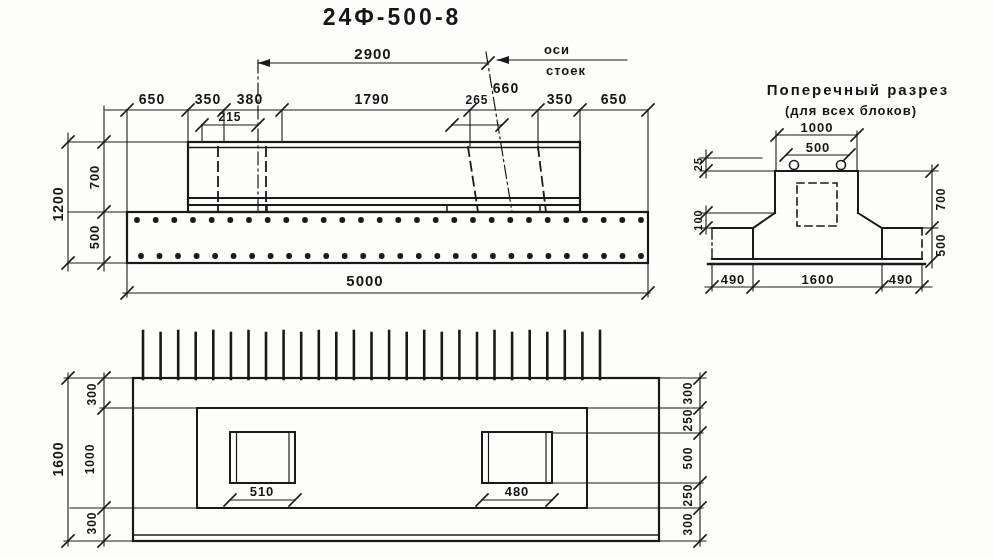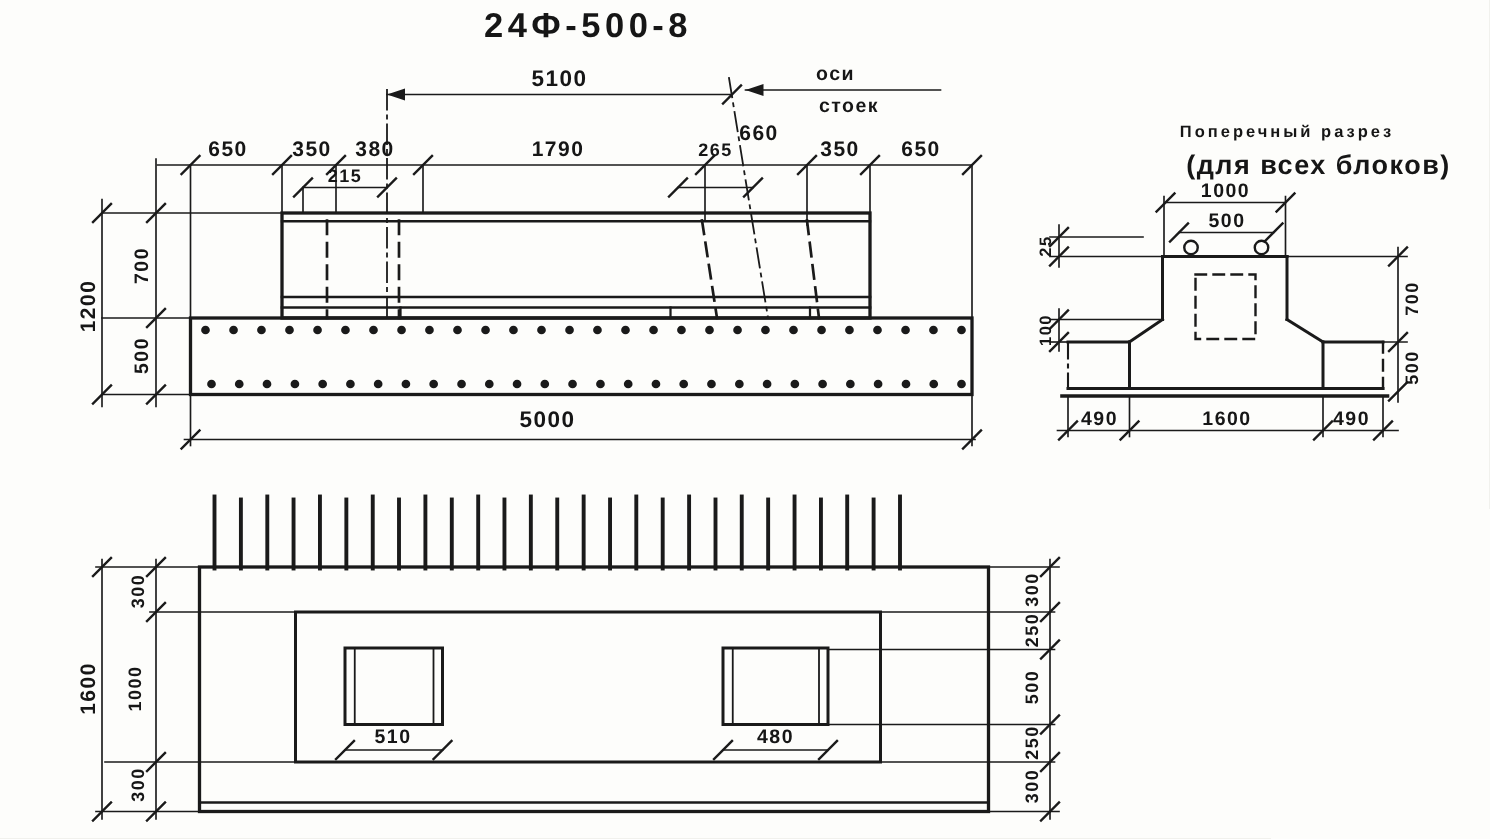--- a/index.html
+++ b/index.html
@@ -13,22 +13,22 @@
     font-weight:700;color:#161616;white-space:nowrap;line-height:1;
     letter-spacing:1px;
   }
   .rot{transform:translate(-50%,-50%) rotate(-90deg);}
   .t23{font-size:23px;letter-spacing:3px;}
   .t15{font-size:15px;}
   .t14{font-size:14px;}
   .t13{font-size:13px;}
   .t12{font-size:12px;}
   .t11{font-size:11px;}
-  .ttl{font-size:11px;letter-spacing:2px;text-align:center;}
-  .ttl2{font-size:18px;letter-spacing:1px;margin-left:28px;}
+  .ttl{font-size:15px;letter-spacing:2px;text-align:center;}
+  .ttl2{font-size:13px;letter-spacing:1px;}
 </style>
 </head>
 <body>
 
 <div id="canvas">
 
 <svg id="linework" width="993" height="559" viewBox="0 0 993 559" stroke="#1a1a1a" fill="none" stroke-linecap="square">
 
   <g>
 
@@ -300,21 +300,21 @@
         <line x1="529.7" y1="331" x2="529.7" y2="379"></line>
         <line x1="547.3" y1="333" x2="547.3" y2="379"></line>
         <line x1="564.8" y1="331" x2="564.8" y2="379"></line>
         <line x1="582.4" y1="333" x2="582.4" y2="379"></line>
         <line x1="600.0" y1="331" x2="600.0" y2="379"></line>
       </g>
 </svg>
 
 <div class="lbl t23" style="left:392px;top:17px">24Ф-500-8</div>
 
-<div class="lbl t15" style="left:373px;top:53px">5100</div>
+<div class="lbl t15" style="left:373px;top:53px">2900</div>
 <div class="lbl t13" style="left:557px;top:49px">оси</div>
 <div class="lbl t13" style="left:566px;top:70px">стоек</div>
 
 <div class="lbl t14" style="left:152px;top:99px">650</div>
 <div class="lbl t14" style="left:208px;top:99px">350</div>
 <div class="lbl t14" style="left:250px;top:99px">380</div>
 <div class="lbl t14" style="left:372px;top:99px">1790</div>
 <div class="lbl t14" style="left:506px;top:88px">660</div>
 <div class="lbl t14" style="left:560px;top:99px">350</div>
 <div class="lbl t14" style="left:614px;top:99px">650</div>

